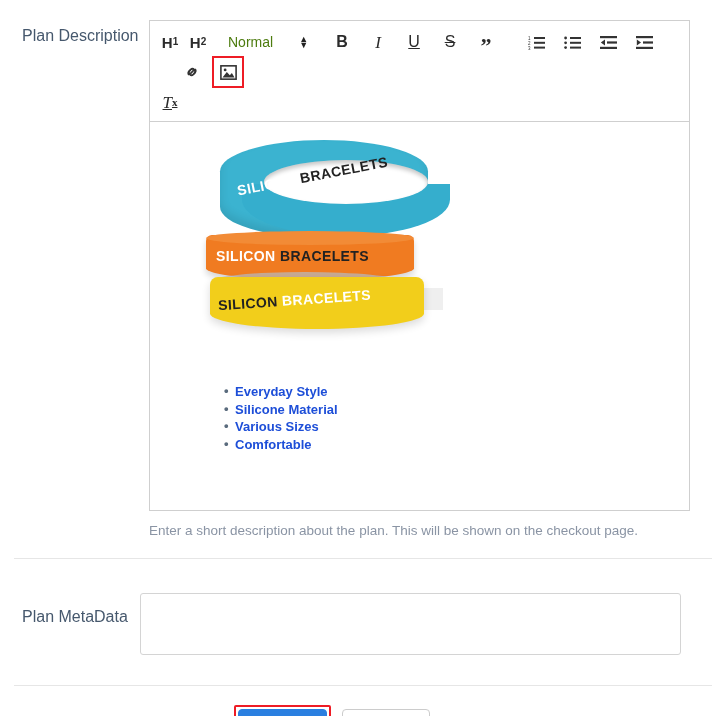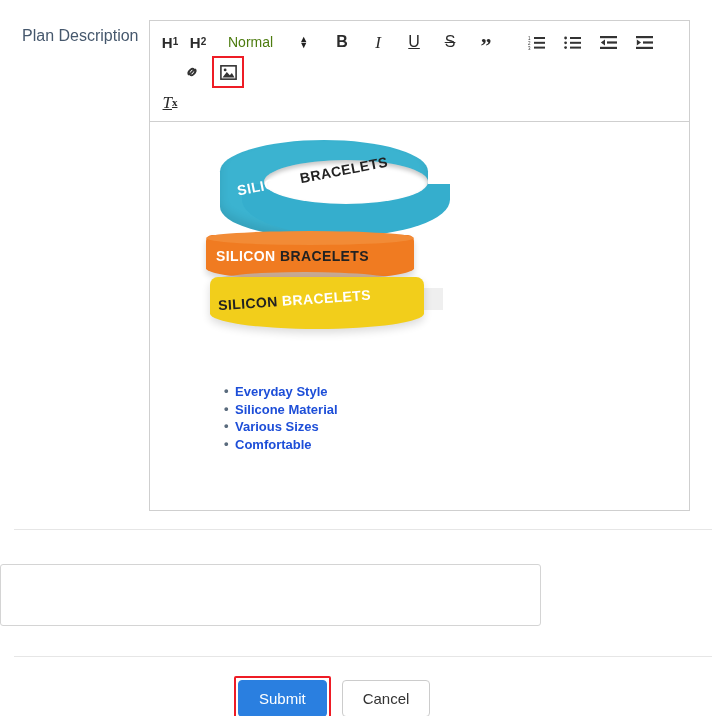--- a/index.html
+++ b/index.html
@@ -508,26 +508,28 @@
         <ul class="features">
           <li>Everyday Style</li>
           <li>Silicone Material</li>
           <li>Various Sizes</li>
           <li>Comfortable</li>
         </ul>
 
       </div>
     </div>
 
+    <div class="help-text">Enter a short description about the plan. This will be shown on the checkout page.</div>
   </div>
 </div>
 
 <div class="divider" style="margin-top:18px;"></div>
 
 <div class="form-row" id="row-metadata">
+  <div class="field-label">Plan MetaData</div>
   <div class="field-control">
     <textarea class="metadata-input" placeholder="" style=""></textarea>
   </div>
 </div>
 
 <div class="divider"></div>
 
 <div class="actions">
   <span class="btn-annot-wrap">
     <button class="btn btn-primary">Submit</button>

